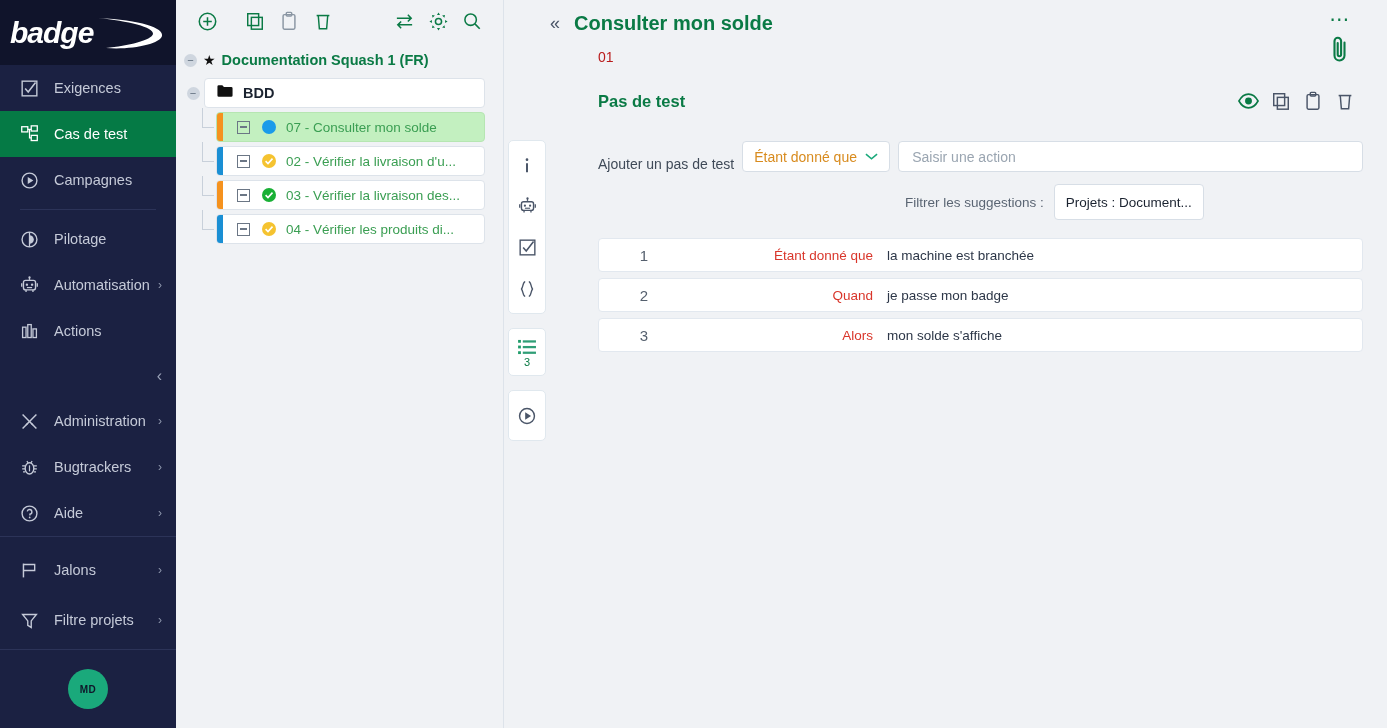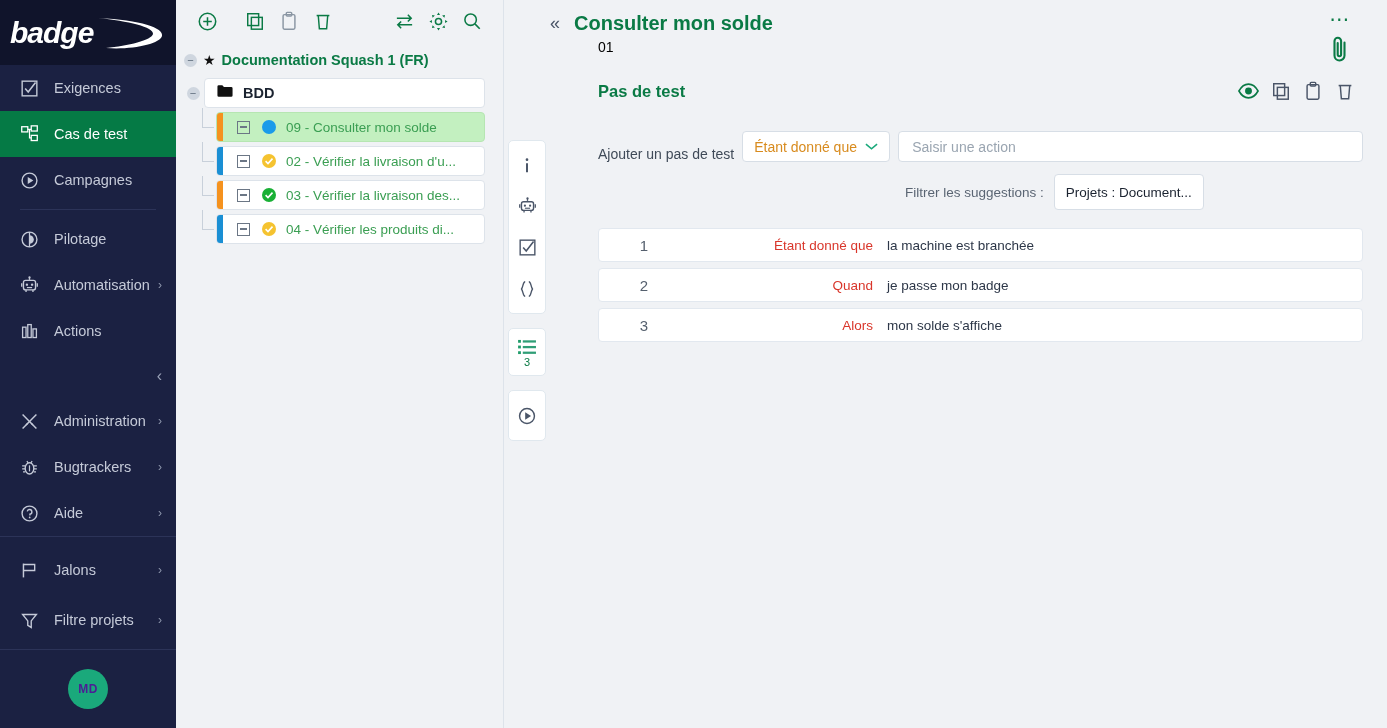--- a/index.html
+++ b/index.html
@@ -45,21 +45,21 @@
   .nav-item .chev {
     position: absolute; right: 14px; font-size: 12px; color: #8e96ac;
   }
   .nav-sep { height: 1px; background: #2c3358; margin: 6px 20px; }
   .nav-sep-full { height: 1px; background: #2c3358; }
   .collapse-row { height: 44px; display:flex; align-items:center; justify-content:flex-end; padding-right: 14px; }
   .collapse-btn { color: #9aa2b8; font-size: 16px; cursor: pointer; }
   .avatar-area { height: 78px; display: flex; align-items: center; justify-content: center; }
   .avatar {
     width: 40px; height: 40px; border-radius: 50%;
-    background: #1aa97b; color: #4c1d95; font-size: 12px; font-weight: bold;
+    background: #1aa97b; color: #0f172a; font-size: 10px; font-weight: bold;
     display: flex; align-items: center; justify-content: center; letter-spacing: .5px;
   }
 
   
   .tree-panel {
     width: 328px; flex: 0 0 328px; height: 728px;
     background: #f0f2f5; border-right: 1px solid #dde3ea;
     display: flex; flex-direction: column;
   }
   .tree-toolbar {
@@ -146,21 +146,21 @@
 
   
   .main {
     flex: 1 1 auto; height: 728px; background: #f0f2f5; position: relative;
     padding: 0 24px 0 0;
   }
   .main-head { padding: 12px 0 0 0; position: relative; }
   .title-row { display: flex; align-items: center; gap: 14px; }
   .back-chev { color: #4a5568; font-size: 18px; cursor: pointer; }
   .page-title { color: #0a7a45; font-size: 20px; font-weight: bold; }
-  .ref-num { color: #000000; font-size: 14px; margin: 4px 0 0 48px; }
+  .ref-num { color: #b91c1c; font-size: 14px; margin: 14px 0 0 48px; }
   .badges { display: flex; gap: 10px; margin: 12px 0 0 48px; }
   .badge {
     height: 28px; border-radius: 15px; background: #fff; border: 1px solid #d7dee6;
     display: flex; align-items: center; gap: 8px; padding: 0 17px;
     font-size: 13.5px; color: #2d3748; cursor: pointer; white-space: nowrap;
   }
   .badge.blue { border-color: #2196f3; }
   .badge.orange { border-color: #f2982f; }
   .badge-dot { width: 11px; height: 11px; border-radius: 50%; background: #2196f3; }
   .top-right { position: absolute; right: 12px; top: 14px; display: flex; flex-direction: column; align-items: center; gap: 10px; }
@@ -443,21 +443,21 @@
         <div class="leaf selected">
           <span class="leaf-bar" style="background:#f5921e"></span>
           <span class="leaf-toggle">
               <i></i>
             </span>
           <span class="status-dot">
             <svg width="14" height="14" viewBox="0 0 14 14">
                 <circle cx="7" cy="7" r="7" fill="#1a9bea"></circle>
               </svg>
           </span>
-          <span class="leaf-label">09 - Consulter mon solde</span>
+          <span class="leaf-label">07 - Consulter mon solde</span>
         </div>
       </div>
 
       <div class="tree-leaf-row">
         <span class="leaf-connector"></span>
         <div class="leaf">
           <span class="leaf-bar" style="background:#1a8fd4"></span>
           <span class="leaf-toggle">
               <i></i>
             </span>

